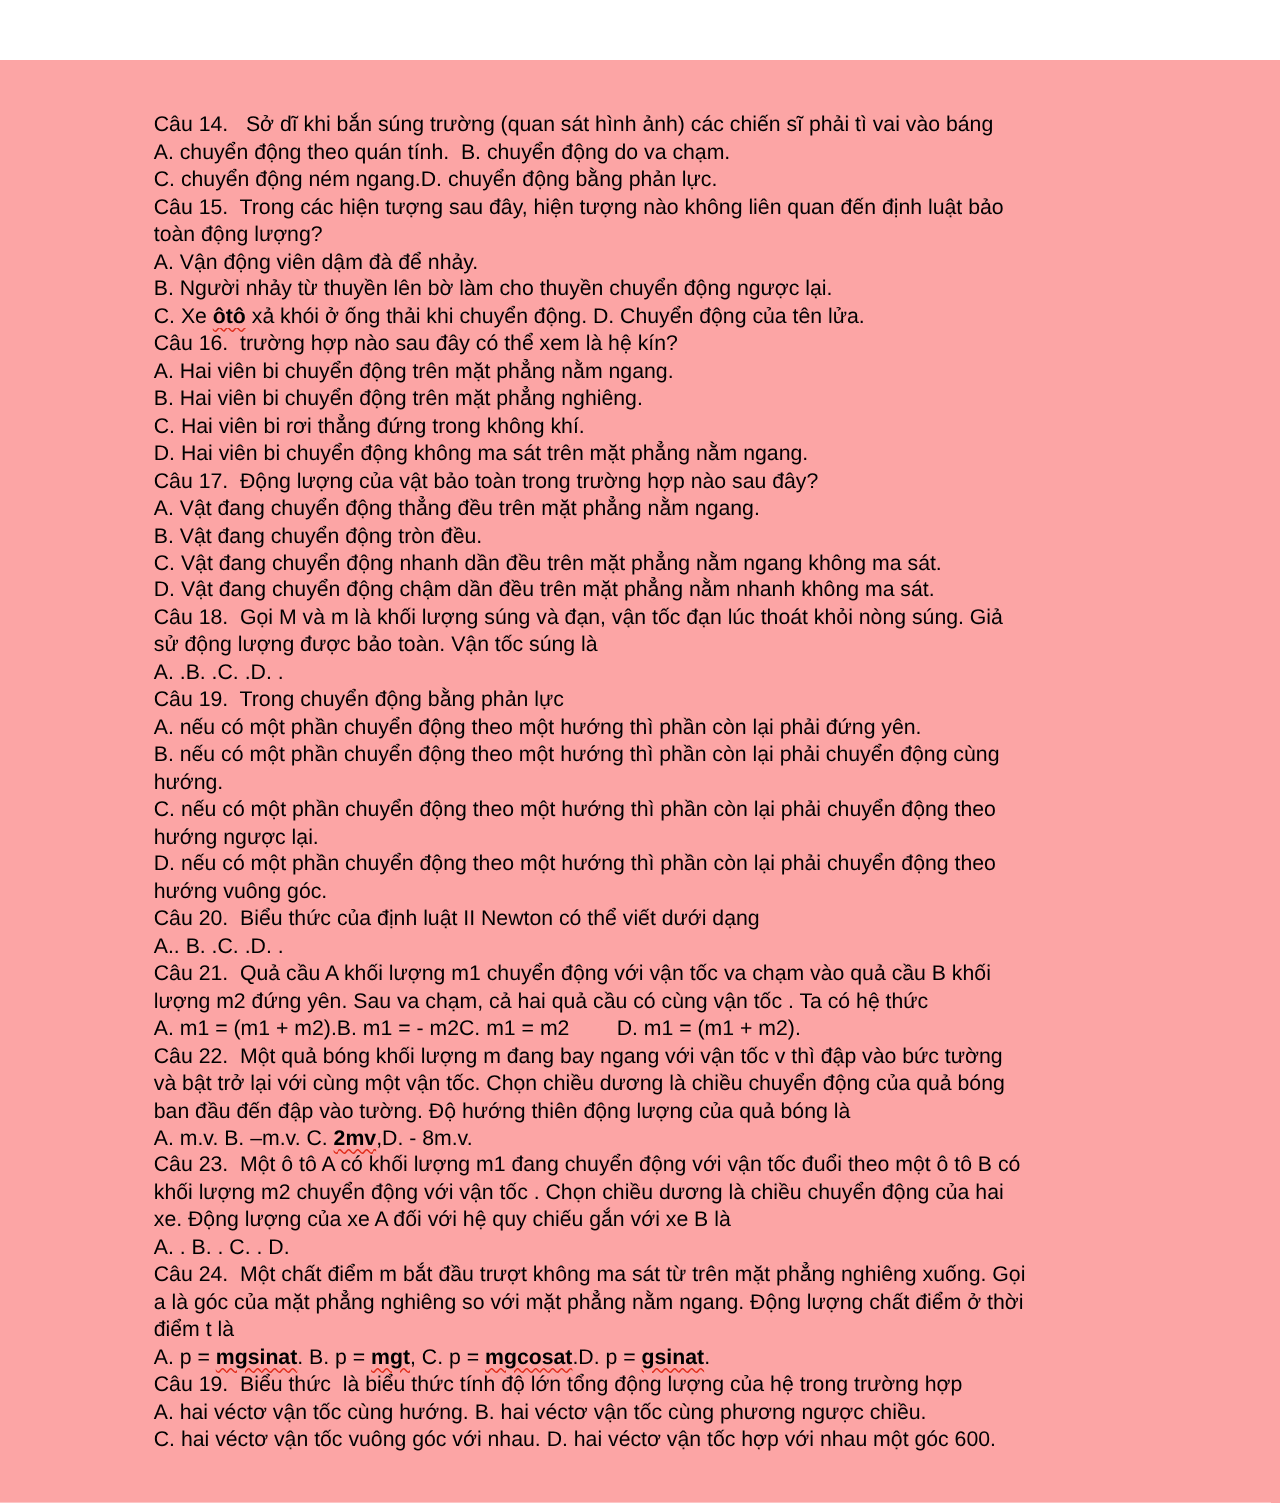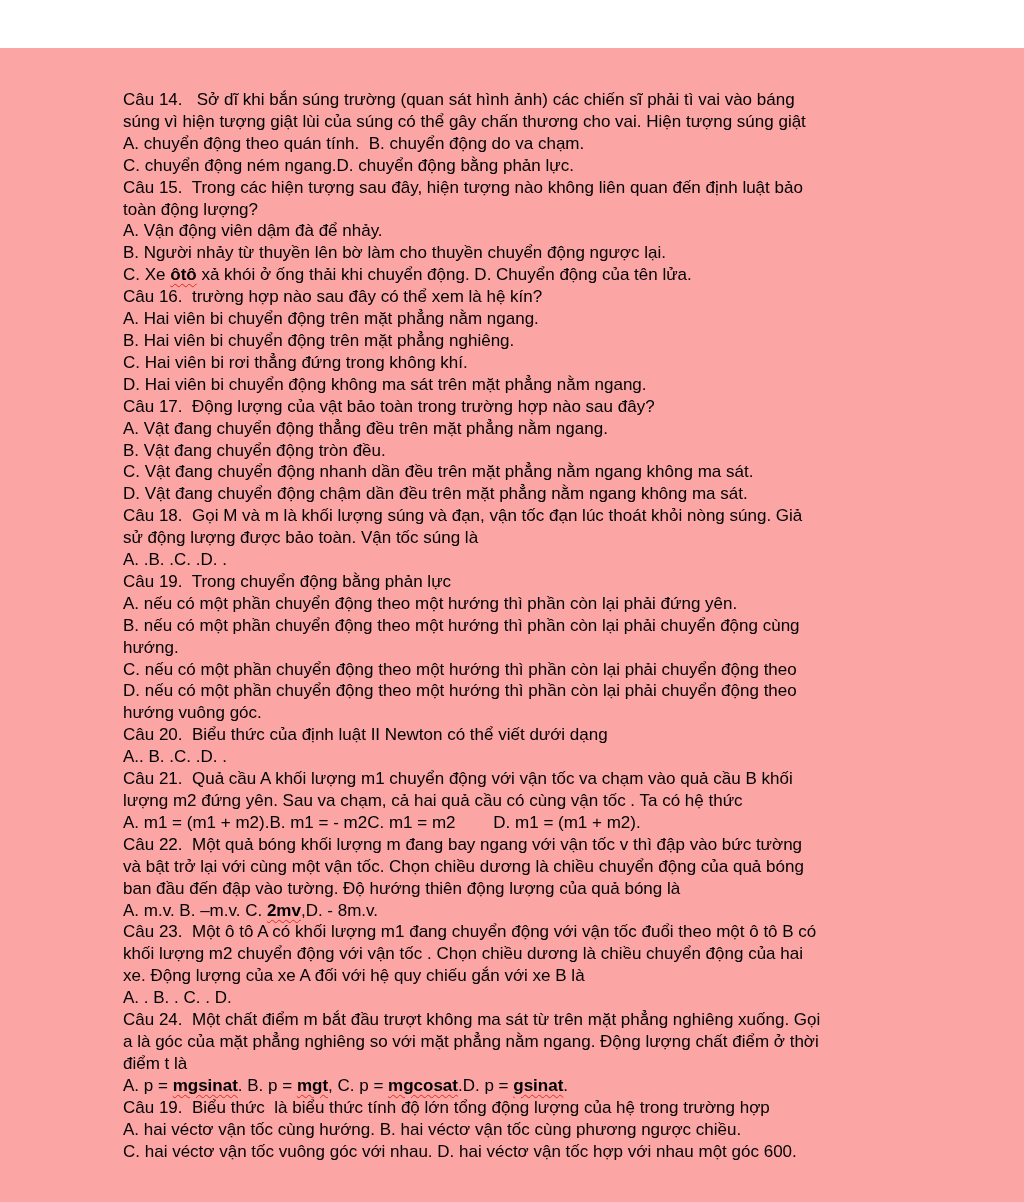--- a/index.html
+++ b/index.html
@@ -35,46 +35,46 @@
     text-decoration-thickness: 1px;
     text-underline-offset: 3px;
     font-weight: bold;
   }
 </style>
 </head>
 <body>
 
 <div class="page">
     <div class="line">Câu 14.   Sở dĩ khi bắn súng trường (quan sát hình ảnh) các chiến sĩ phải tì vai vào báng</div>
-    <div class="line">súng vì hiện tượng giật lùi của súng có thể gây chấn thương cho vai. Hiện tượng súng giật</div>
     <div class="line">A. chuyển động theo quán tính.  B. chuyển động do va chạm.</div>
     <div class="line">C. chuyển động ném ngang.D. chuyển động bằng phản lực.</div>
     <div class="line">Câu 15.  Trong các hiện tượng sau đây, hiện tượng nào không liên quan đến định luật bảo</div>
     <div class="line">toàn động lượng?</div>
     <div class="line">A. Vận động viên dậm đà để nhảy.</div>
     <div class="line">B. Người nhảy từ thuyền lên bờ làm cho thuyền chuyển động ngược lại.</div>
     <div class="line"><span>C. Xe </span><span class="squiggle">ôtô</span><span> xả khói ở ống thải khi chuyển động. D. Chuyển động của tên lửa.</span></div>
     <div class="line">Câu 16.  trường hợp nào sau đây có thể xem là hệ kín?</div>
     <div class="line">A. Hai viên bi chuyển động trên mặt phẳng nằm ngang.</div>
     <div class="line">B. Hai viên bi chuyển động trên mặt phẳng nghiêng.</div>
     <div class="line">C. Hai viên bi rơi thẳng đứng trong không khí.</div>
     <div class="line">D. Hai viên bi chuyển động không ma sát trên mặt phẳng nằm ngang.</div>
     <div class="line">Câu 17.  Động lượng của vật bảo toàn trong trường hợp nào sau đây?</div>
     <div class="line">A. Vật đang chuyển động thẳng đều trên mặt phẳng nằm ngang.</div>
     <div class="line">B. Vật đang chuyển động tròn đều.</div>
     <div class="line">C. Vật đang chuyển động nhanh dần đều trên mặt phẳng nằm ngang không ma sát.</div>
-    <div class="line">D. Vật đang chuyển động chậm dần đều trên mặt phẳng nằm ngang không ma sát.</div>
+    <div class="line">D. Vật đang chuyển động chậm dần đều trên mặt phẳng nằm nhanh không ma sát.</div>
     <div class="line">Câu 18.  Gọi M và m là khối lượng súng và đạn, vận tốc đạn lúc thoát khỏi nòng súng. Giả</div>
     <div class="line">sử động lượng được bảo toàn. Vận tốc súng là</div>
     <div class="line">A. .B. .C. .D. .</div>
     <div class="line">Câu 19.  Trong chuyển động bằng phản lực</div>
     <div class="line">A. nếu có một phần chuyển động theo một hướng thì phần còn lại phải đứng yên.</div>
     <div class="line">B. nếu có một phần chuyển động theo một hướng thì phần còn lại phải chuyển động cùng</div>
     <div class="line">hướng.</div>
     <div class="line">C. nếu có một phần chuyển động theo một hướng thì phần còn lại phải chuyển động theo</div>
+    <div class="line">hướng ngược lại.</div>
     <div class="line">D. nếu có một phần chuyển động theo một hướng thì phần còn lại phải chuyển động theo</div>
     <div class="line">hướng vuông góc.</div>
     <div class="line">Câu 20.  Biểu thức của định luật II Newton có thể viết dưới dạng</div>
     <div class="line">A.. B. .C. .D. .</div>
     <div class="line">Câu 21.  Quả cầu A khối lượng m1 chuyển động với vận tốc va chạm vào quả cầu B khối</div>
     <div class="line">lượng m2 đứng yên. Sau va chạm, cả hai quả cầu có cùng vận tốc . Ta có hệ thức</div>
     <div class="line">A. m1 = (m1 + m2).B. m1 = - m2C. m1 = m2        D. m1 = (m1 + m2).</div>
     <div class="line">Câu 22.  Một quả bóng khối lượng m đang bay ngang với vận tốc v thì đập vào bức tường</div>
     <div class="line">và bật trở lại với cùng một vận tốc. Chọn chiều dương là chiều chuyển động của quả bóng</div>
     <div class="line">ban đầu đến đập vào tường. Độ hướng thiên động lượng của quả bóng là</div>

